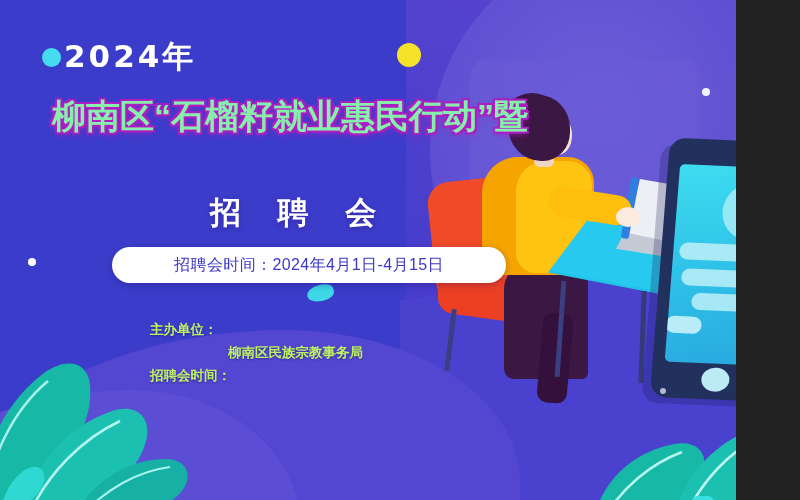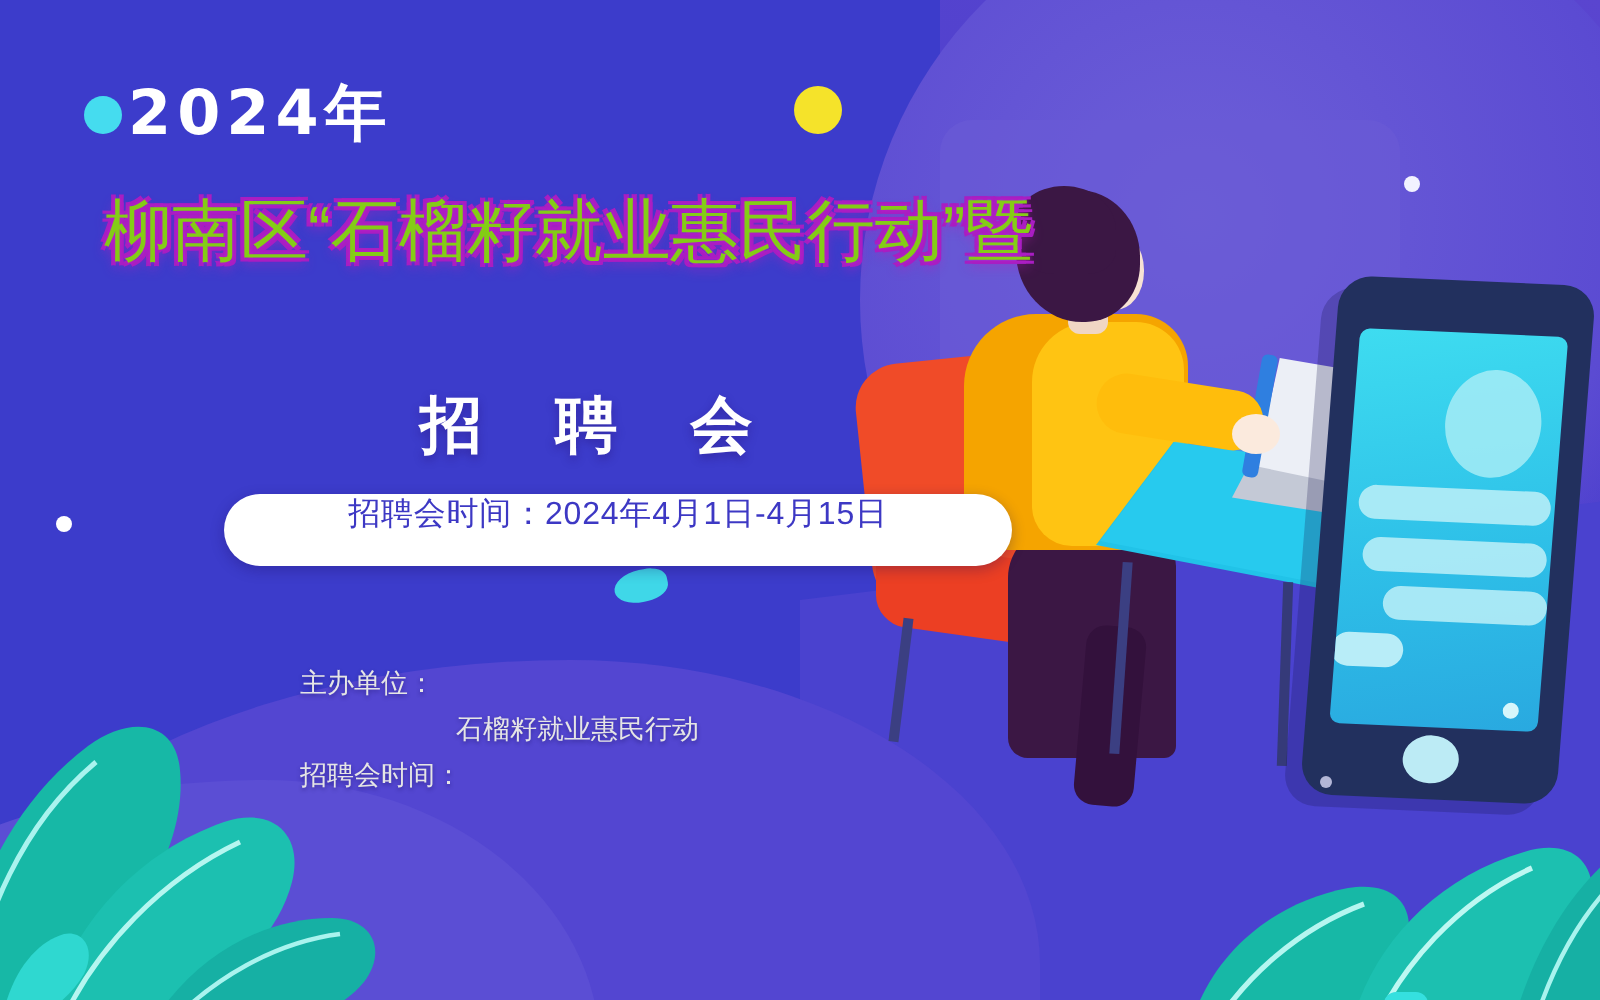--- a/index.html
+++ b/index.html
@@ -1,19 +1,19 @@
 <!DOCTYPE html>
 <html lang="zh"><head>
 <meta charset="utf-8">
 <title>招聘会 Banner</title>
 <style>
   html,body{margin:0;padding:0;background:#222;}
   #poster{
     position:relative;
-    width:800px;height:500px;
+    width:736px;height:500px;
     overflow:hidden;
     background:#3c3ccb;
     font-family:"Liberation Sans","DejaVu Sans",sans-serif;
     user-select:none;
   }
 
   
   .bg-base{position:absolute;inset:0;background:#3c3ccb;}
   .bg-right-purple{
     position:absolute;right:0;top:0;width:330px;height:500px;
@@ -61,21 +61,21 @@
   
   .year{
     position:absolute;left:64px;top:36px;
     font-size:31px;font-weight:700;color:#ffffff;
     letter-spacing:3px;
     font-family:"DejaVu Sans","Liberation Sans",sans-serif;
   }
 
   .title-wrap{position:absolute;left:38px;top:95px;width:580px;}
   .title-line{
-    font-size:34px;font-weight:400;color:#84cc16;
+    font-size:34px;font-weight:700;color:#86efac;
     letter-spacing:0px;line-height:1.27;
     text-shadow:
        0 0 2px #c01fc8,
        2px 2px 0 #a81ec2,
       -2px 2px 0 #a81ec2,
        2px -2px 0 #a81ec2,
       -2px -2px 0 #a81ec2,
        0 3px 6px rgba(190,30,190,.75);
     white-space:nowrap;
   }
@@ -87,34 +87,34 @@
     font-size:31px;font-weight:900;color:#ffffff;
     letter-spacing:14px;
     text-shadow:0 2px 5px rgba(40,20,120,.45);
   }
 
   
   .date-pill{
     position:absolute;left:112px;top:247px;
     min-width:350px;height:36px;
     background:#ffffff;border-radius:20px;
-    display:flex;justify-content:center;
+    display:flex;align-items:center;justify-content:center;
     box-shadow:0 2px 7px rgba(25,10,90,.3);
     padding:0 22px;
   }
   .date-pill span{
     font-size:16px;color:#3d38c4;font-weight:500;letter-spacing:.4px;
     white-space:nowrap;
   }
 
   
   .orgs{
-    position:absolute;left:150px;top:330px;
-    color:#e5e5e5;font-size:13.5px;line-height:1.72;
-    font-weight:400;
+    position:absolute;left:150px;top:318px;
+    color:#bef264;font-size:13.5px;line-height:1.72;
+    font-weight:700;
     text-shadow:0 1px 2px rgba(20,10,80,.45);
   }
   .org-row{display:flex;white-space:nowrap;}
   .org-label{width:78px;flex:0 0 78px;}
   .org-label.blank{color:transparent;}
   .org-value{}
 
   
   .illus{position:absolute;left:430px;top:95px;width:260px;height:300px;}
 
@@ -323,21 +323,21 @@
   <div class="date-pill">
     <span>招聘会时间：2024年4月1日-4月15日</span>
   </div>
 
   <div class="orgs">
     <div class="org-row">
       <span class="org-label">主办单位：</span>
     </div>
     <div class="org-row">
       <span class="org-label blank"></span>
-      <span class="org-value">石榴籽就业惠民行动</span>
+      <span class="org-value">柳南区民族宗教事务局</span>
     </div>
     <div class="org-row">
     </div>
     <div class="org-row">
       <span class="org-label">招聘会时间：</span>
     </div>
     <div class="org-row">
       <span class="org-label blank"></span>
     </div>
   </div>

